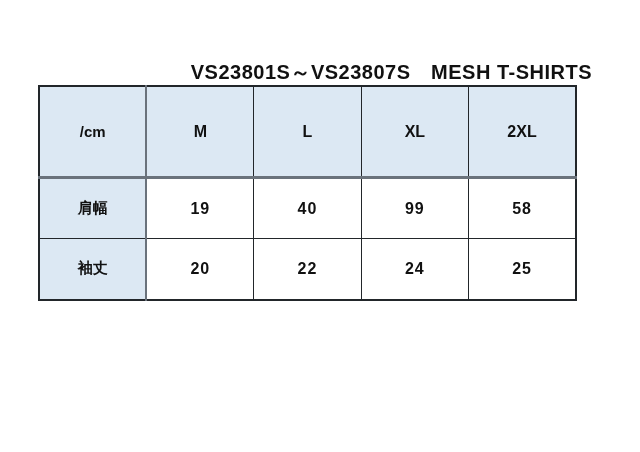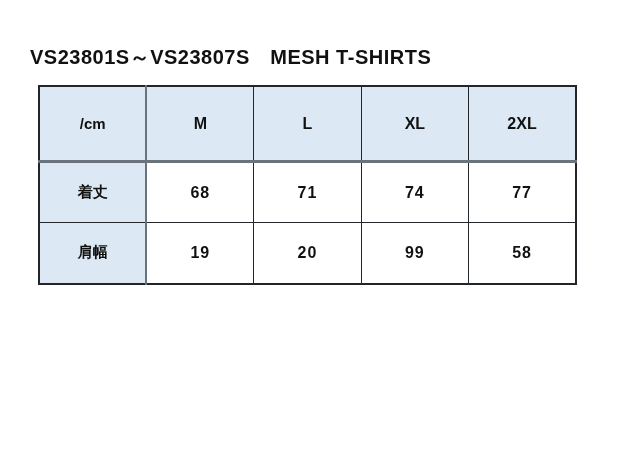--- a/index.html
+++ b/index.html
@@ -12,22 +12,22 @@
     background: var(--page-bg, #ffffff);
     font-family: "Liberation Sans", "DejaVu Sans", sans-serif;
     position: relative;
     overflow: hidden;
   }
   .title {
     position: absolute;
     left: 30px;
     top: 44px;
     width: 547px;
-    margin: 0;
-    text-align: left;
+    margin: 15px;
+    text-align: right;
     font-size: 20px;
     line-height: 26px;
     font-weight: bold;
     letter-spacing: 0.5px;
     color: var(--text, #111111);
     white-space: nowrap;
   }
   table.size-table {
     position: absolute;
     left: 38px;
@@ -36,21 +36,21 @@
     border-collapse: collapse;
     table-layout: fixed;
     border: 2px solid var(--border-dark, #22262a);
   }
   .size-table th, .size-table td {
     border: 1px solid var(--border-dark, #22262a);
     text-align: center;
     vertical-align: middle;
     font-weight: bold;
     color: var(--text, #111111);
-    padding: 8px;
+    padding: 16px;
   }
   .size-table thead th {
     height: 57px;
     background: var(--header-bg, #dce8f3);
     border-bottom: 3px solid var(--border-medium, #5f6770);
     font-size: 16px;
   }
   .size-table tbody tr {
     height: 61px;
   }
@@ -75,27 +75,27 @@
     <tr>
       <th class="lbl">/cm</th>
       <th>M</th>
       <th>L</th>
       <th>XL</th>
       <th>2XL</th>
     </tr>
   </thead>
   <tbody>
     <tr>
-      <th class="lbl">着丈</th>
-      <td>68</td>
-      <td>71</td>
-      <td>74</td>
-      <td>77</td>
+      <th class="lbl">肩幅</th>
+      <td>19</td>
+      <td>40</td>
+      <td>99</td>
+      <td>58</td>
     </tr>
     <tr>
-      <th class="lbl">肩幅</th>
-      <td>19</td>
+      <th class="lbl">袖丈</th>
       <td>20</td>
-      <td>99</td>
-      <td>58</td>
+      <td>22</td>
+      <td>24</td>
+      <td>25</td>
     </tr>
   </tbody>
 </table>
 
 </body></html>

